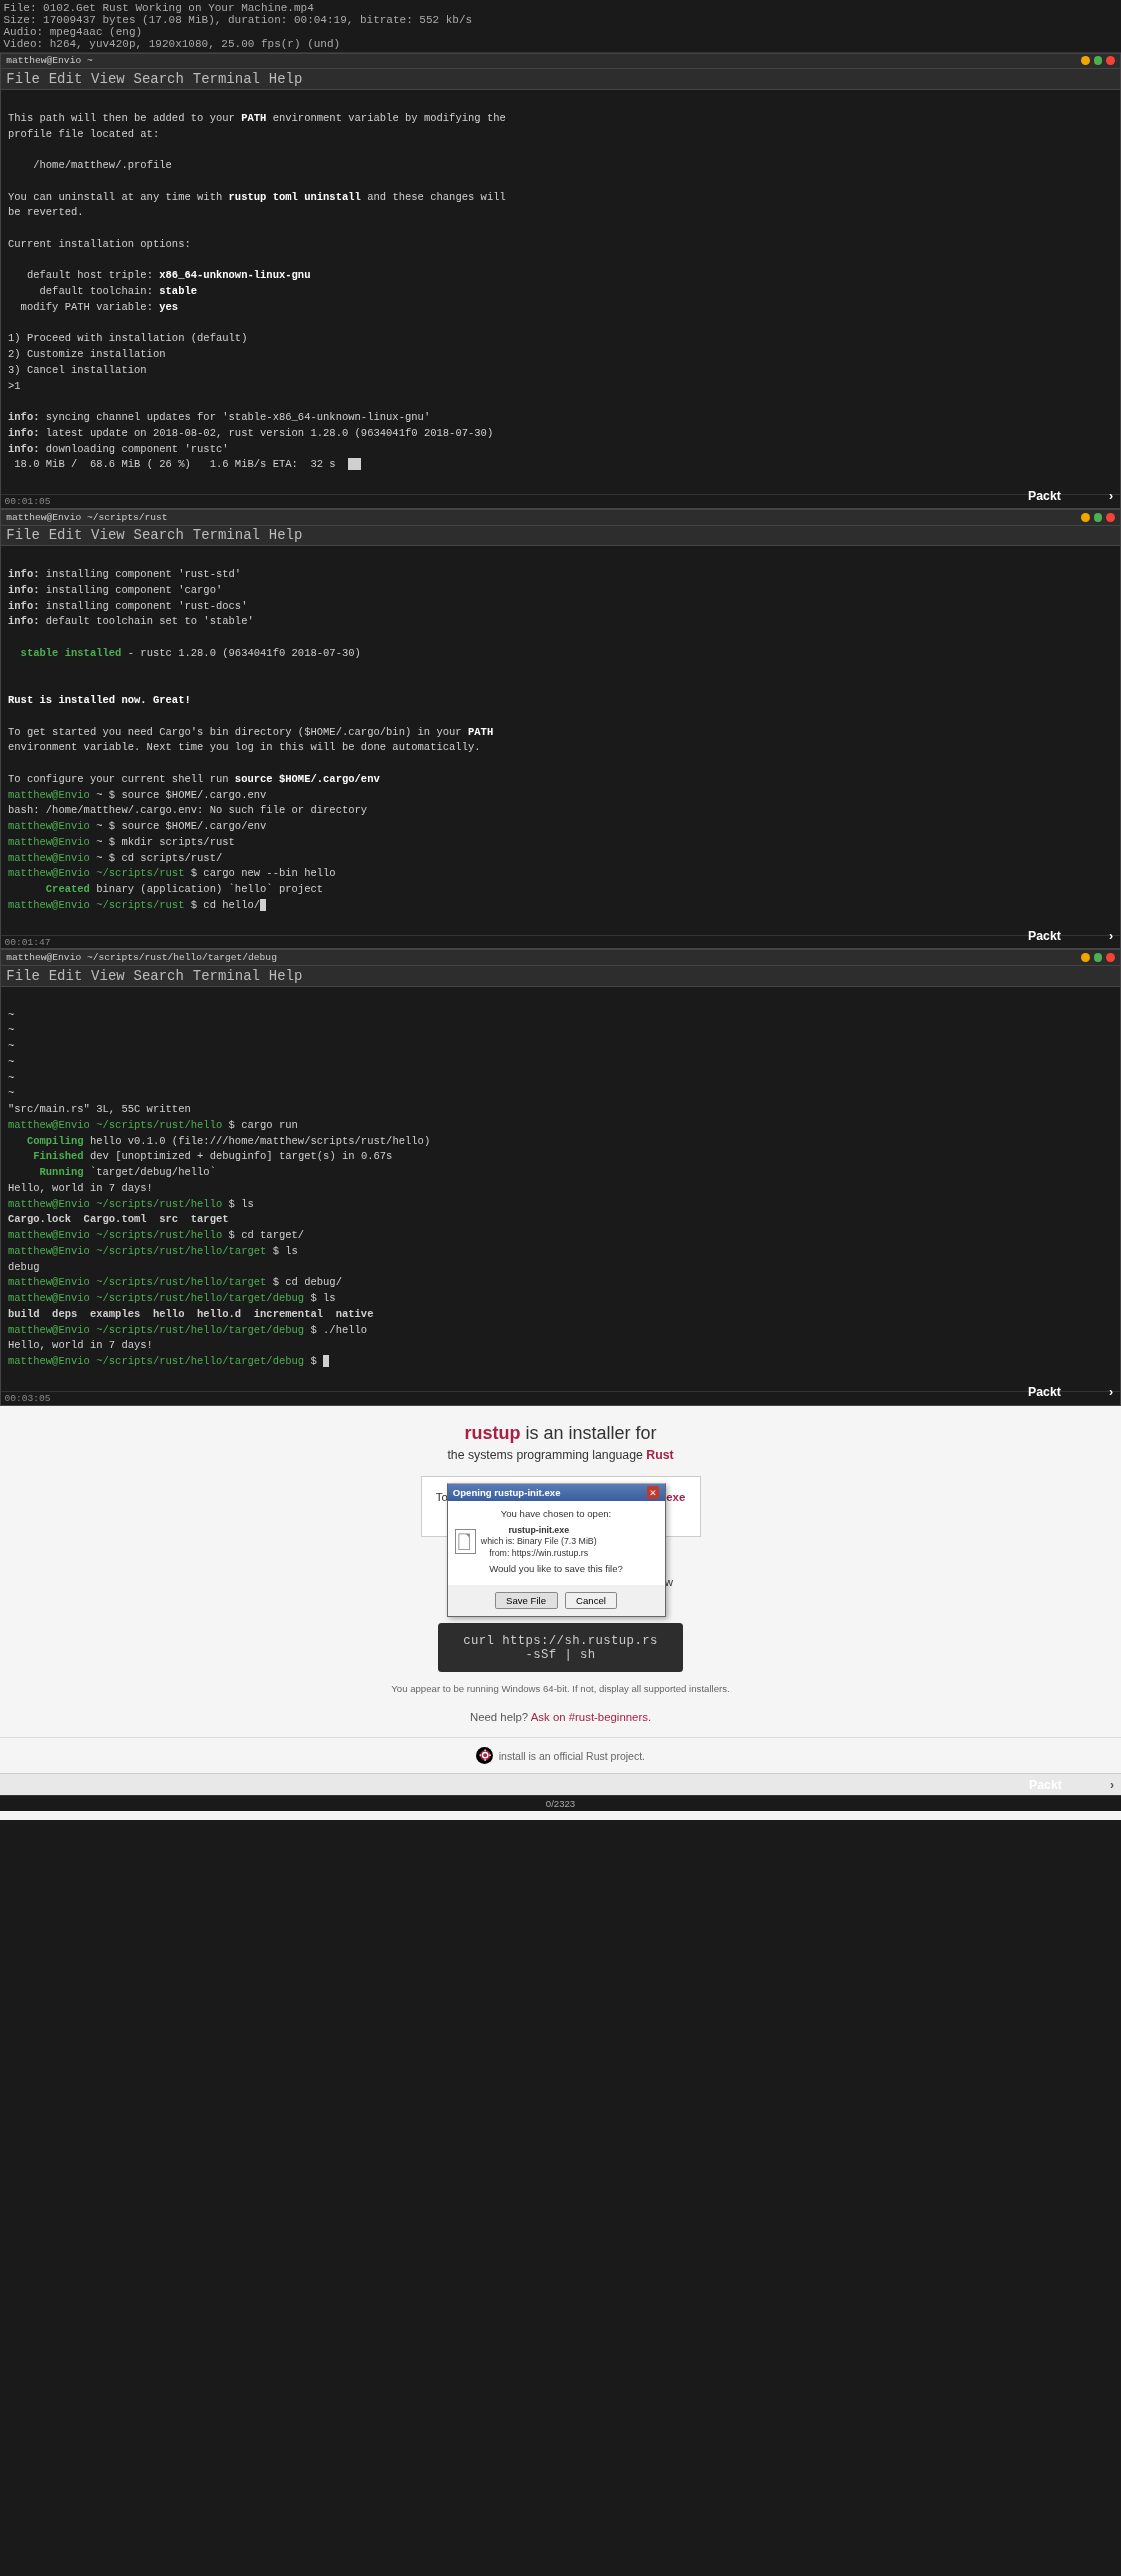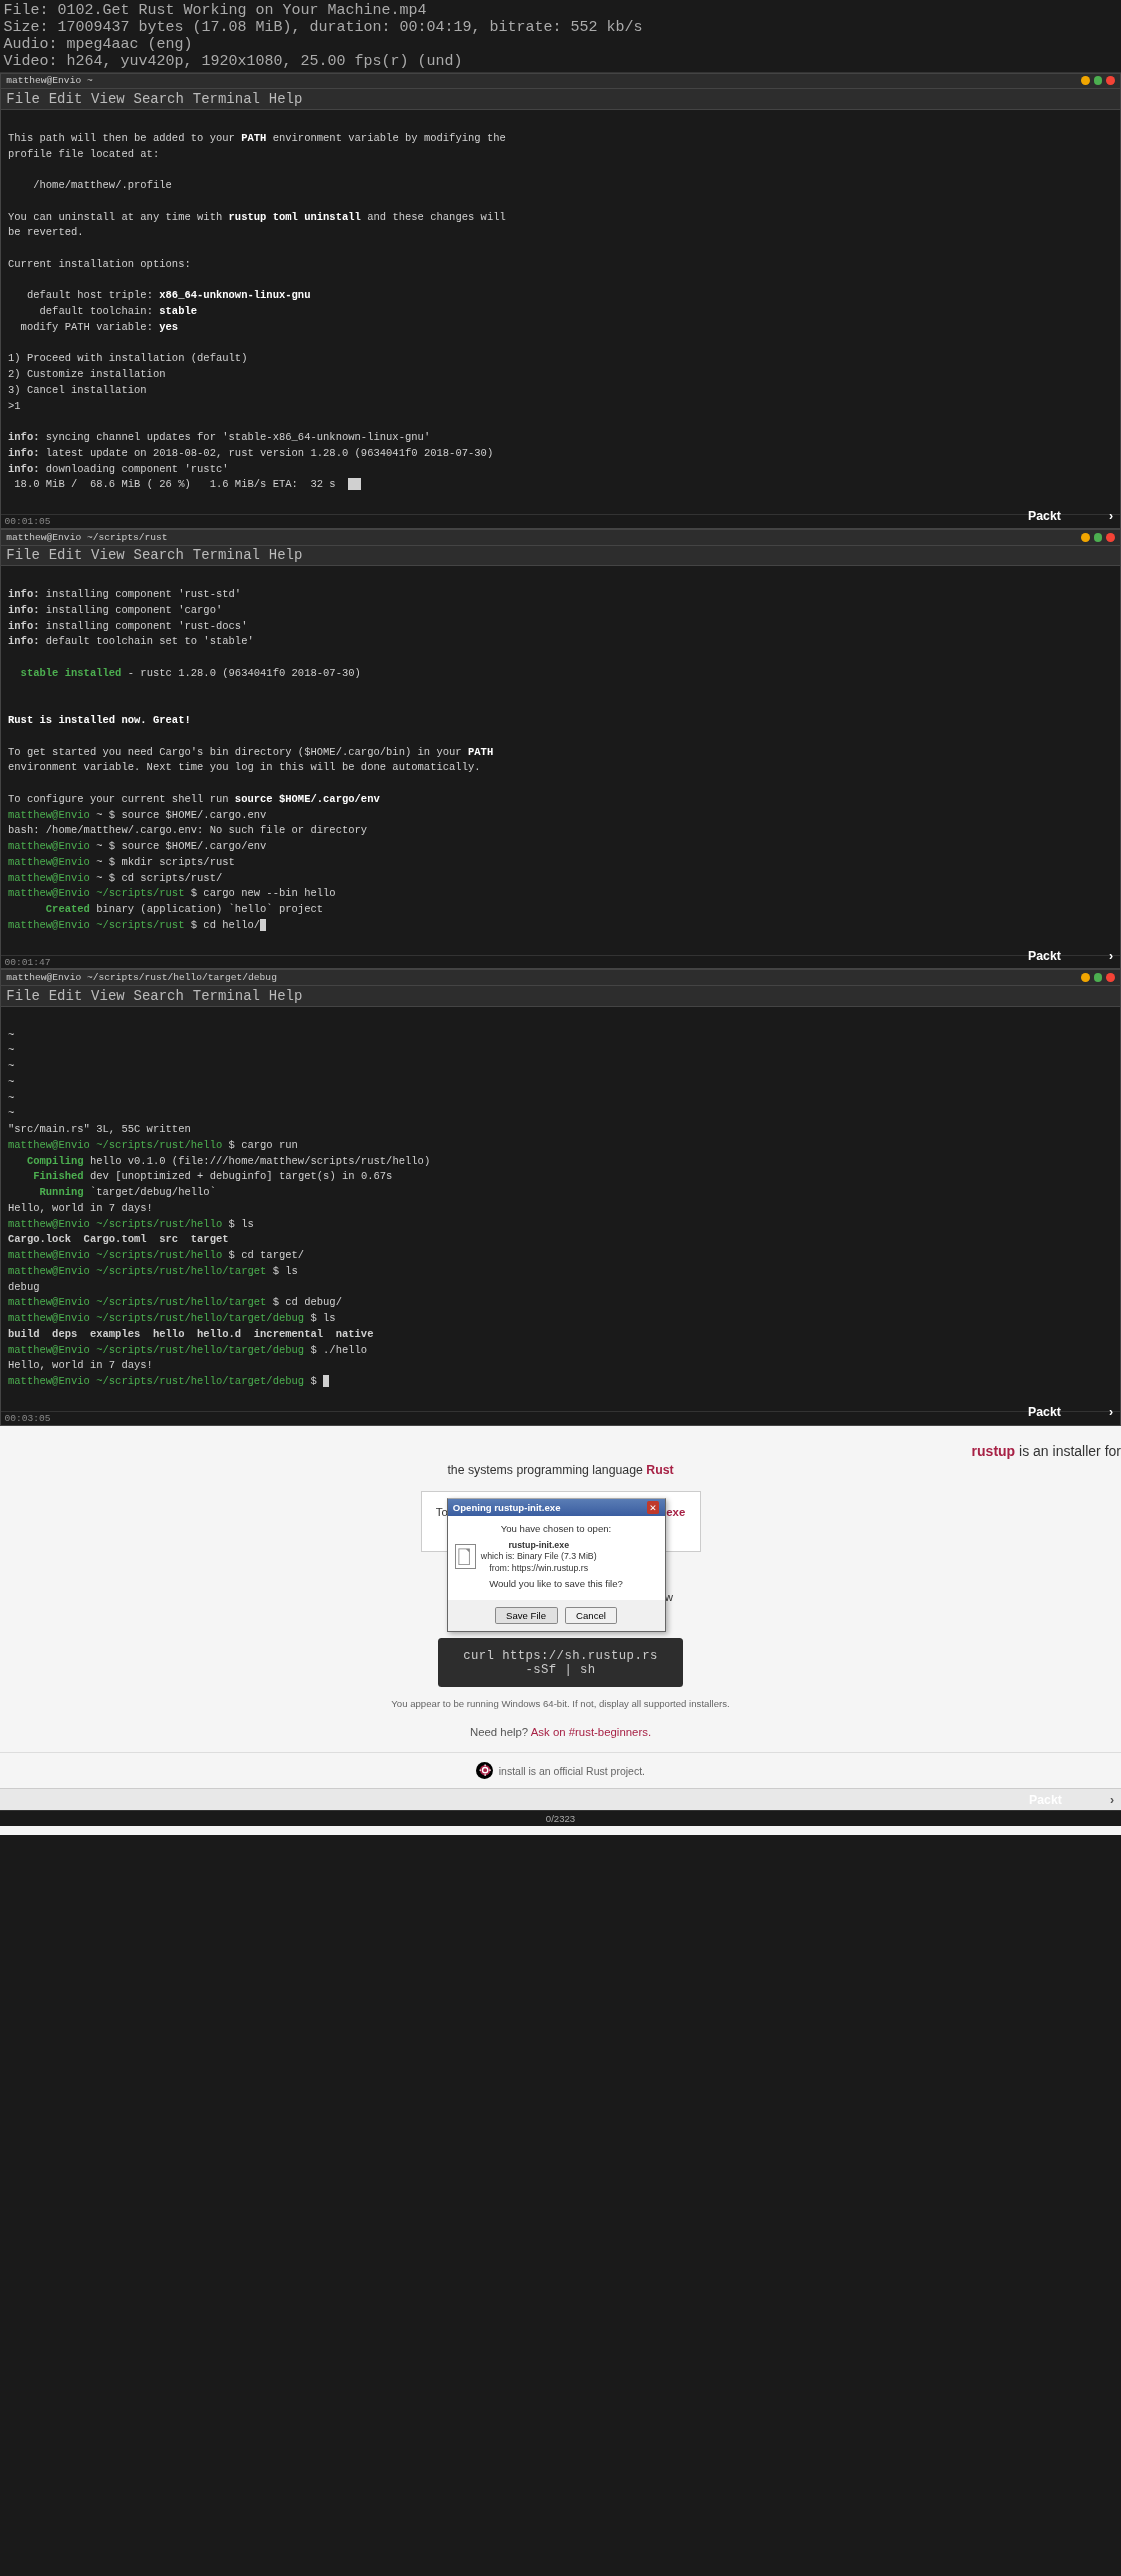--- a/index.html
+++ b/index.html
@@ -7,21 +7,21 @@
       background: #1a1a1a;
       font-family: 'Courier New', Courier, monospace;
       font-size: 11.4px;
       color: #d0d0d0;
       width: 1121px;
     }
 
     .video-info-bar {
       background: #1a1a1a;
       color: #aaa;
-      font-size: 15px;
+      font-size: 11px;
       padding: 1.8px 3.5px;
       border-bottom: 0.9px solid #333;
     }
 
     
     .terminal-window {
       background: #1a1a1a;
       border: 0.9px solid #444;
       margin-bottom: 0;
       position: relative;
@@ -99,23 +99,22 @@
     .info-section {
       background: #f5f5f5;
       padding: 17.5px 0 8.8px 0;
       text-align: center;
       font-family: Arial, sans-serif;
       font-size: 12.3px;
       color: #333;
     }
 
     .info-section .title-line {
-      font-size: 14px;
+      font-size: 18px;
       margin-bottom: 3.5px;
-      text-align: right;
     }
 
     .info-section .rust-link {
       color: #a72145;
       text-decoration: none;
     }
 
     
     .dialog-overlay {
       position: relative;

